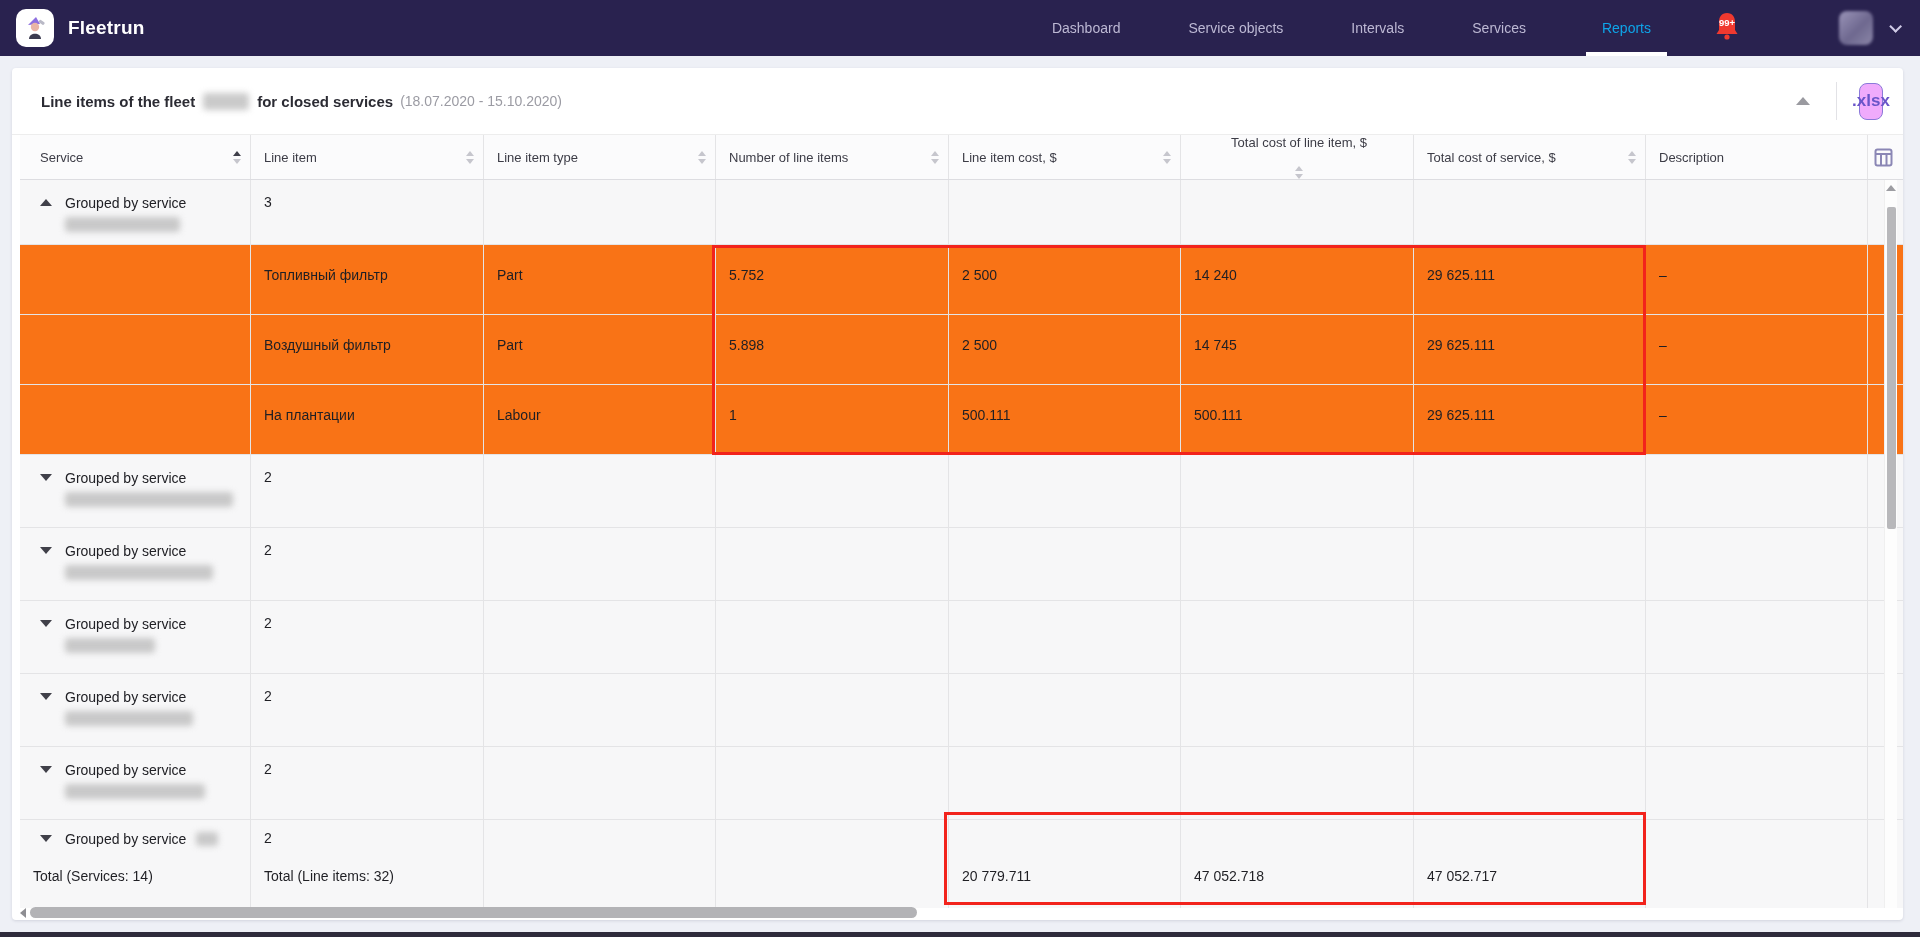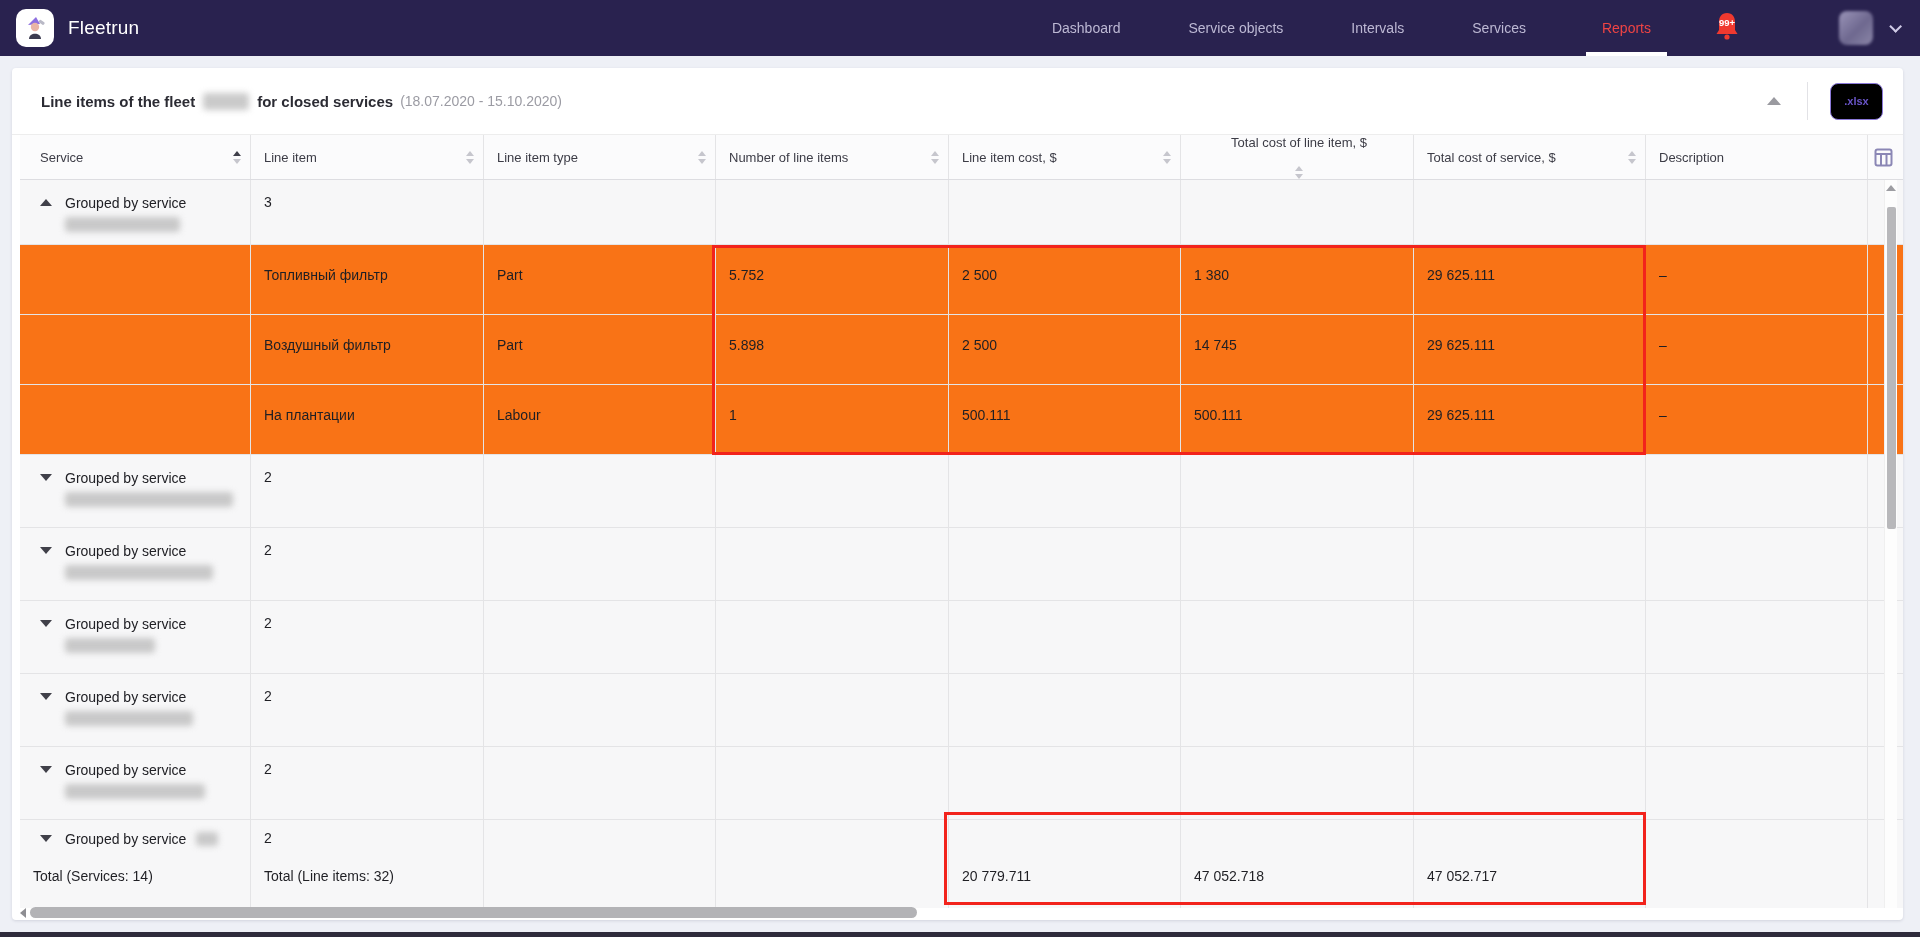--- a/index.html
+++ b/index.html
@@ -4,26 +4,26 @@
 <style>
   * { margin:0; padding:0; box-sizing:border-box; }
   html,body { width:1920px; height:937px; overflow:hidden;
     font-family:"Liberation Sans", sans-serif; background:#eef0f6; }
 
   
   .navbar { position:relative; height:56px; background:#29224f; display:flex; align-items:center;
     padding:0 22px 0 16px; color:#fff; }
   .logo { width:38px; height:38px; background:#fff; border-radius:10px; display:flex;
     align-items:center; justify-content:center; flex:0 0 auto; }
-  .brand { font-size:19px; font-weight:normal; margin-left:14px; letter-spacing:.2px; }
+  .brand { font-size:19px; font-weight:bold; margin-left:14px; letter-spacing:.2px; }
   .nav-spacer { flex:1; }
   .nav-items { display:flex; align-items:center; gap:68px; height:72px; }
   .nav-item { position:relative; height:56px; display:flex; align-items:center; font-size:14px;
     color:#bdb9d4; cursor:pointer; }
-  .nav-item.active { color:#ef4444; padding:0 8px;text-align:right; }
+  .nav-item.active { color:#0ea5e9; padding:0 8px;text-align:right; }
   .nav-item.active::after { content:""; position:absolute; left:-8px; right:-8px; bottom:0;
     height:4px; background:#ffffff; }
   .bell-wrap { margin-left:52px; margin-right:96px; position:relative; width:32px; height:34px; cursor:pointer; }
   .avatar { width:34px; height:34px; border-radius:8px;
     background:linear-gradient(135deg,#9a94b8 0%,#6e688f 55%,#8b86a8 100%);
     filter:blur(1.5px); cursor:pointer; }
   .chevron { width:9px; height:9px; border-right:2px solid #cfcbe6; border-bottom:2px solid #cfcbe6;
     transform:rotate(45deg) translateY(-3px); margin-left:16px; cursor:pointer; }
 
   
@@ -34,22 +34,22 @@
     border-bottom:1px solid #ededed; }
   .title-line { display:flex; align-items:center; font-size:15px; color:#2b2b33; }
   .title-bold { font-weight:bold; }
   .title-dates { color:#9b9ba3; font-weight:normal; font-size:14px; margin-left:7px; }
   .blur-chip { display:inline-block; background:#bdbdbd; border-radius:3px; filter:blur(3px); opacity:.8; }
   .chip-title { width:46px; height:17px; margin:0 8px; }
   .hdr-actions { margin-left:auto; display:flex; align-items:center; }
   .collapse-tri { width:0; height:0; border-left:7px solid transparent; border-right:7px solid transparent;
     border-bottom:8px solid #9a9aa0; cursor:pointer; }
   .hdr-divider { width:1px; height:38px; background:#e2e2e6; margin:0 22px 0 26px; }
-  .xlsx-btn { width:53px; height:37px; border:1px solid #8b79d9; border-radius:8px; background:#000000;
-    color:#6a55c9; font-size:11px; font-weight:bold; cursor:pointer;
+  .xlsx-btn { width:24px; height:37px; border:1px solid #8b79d9; border-radius:8px; background:#f0abfc;
+    color:#6a55c9; font-size:17px; font-weight:bold; cursor:pointer;
     display:flex; align-items:center; justify-content:center; }
 
   
   .table { position:relative; margin:0 0 0 8px; }
   .trow { display:flex; border-bottom:1px solid #e4e4e6; background:#f97316; }
   .trow.gray { background:#f7f7f8; }
   .trow.noborder { border-bottom:none; }
   .cell { border-right:1px solid #e4e4e6; padding:22px 12px 0 13px; font-size:14px; color:#1f1f24;
     overflow:hidden; }
   .c1{width:231px; padding-left:20px;} .c2{width:233px;} .c3{width:232px;} .c4{width:233px;}
@@ -232,21 +232,21 @@
         <div class="cell c8"></div>
         <div class="cell c9"></div>
     </div>
 
     <div class="trow row-d">
       <div class="cell c1"></div>
       <div class="cell c2">Топливный фильтр</div>
       <div class="cell c3">Part</div>
       <div class="cell c4">5.752</div>
       <div class="cell c5">2 500</div>
-      <div class="cell c6">1 380</div>
+      <div class="cell c6">14 240</div>
       <div class="cell c7">29 625.111</div>
       <div class="cell c8">–</div>
       <div class="cell c9"></div>
     </div>
     <div class="trow row-d">
       <div class="cell c1"></div>
       <div class="cell c2">Воздушный фильтр</div>
       <div class="cell c3">Part</div>
       <div class="cell c4">5.898</div>
       <div class="cell c5">2 500</div>

